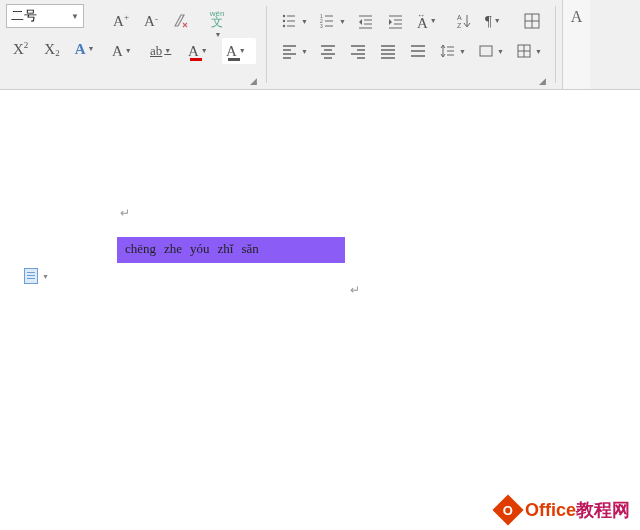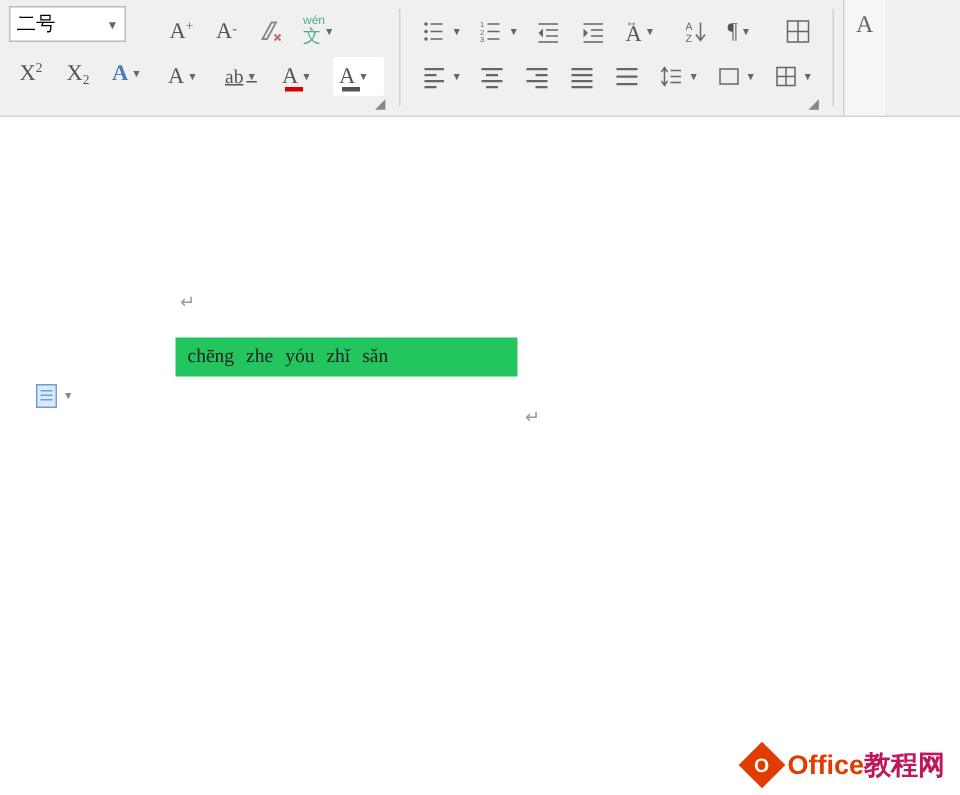--- a/index.html
+++ b/index.html
@@ -7,21 +7,21 @@
     width: 640px;
     height: 530px;
     font-family: "Microsoft YaHei", Arial, sans-serif;
     background: #fff;
     overflow: hidden;
     position: relative;
   }
   .ribbon {
     background: #f0f0f0;
     border-bottom: 1px solid #d0d0d0;
-    height: 78px;
+    height: 90px;
     display: flex;
     align-items: stretch;
     padding-left: 4px;
   }
   .font-size-group {
     display: flex;
     flex-direction: column;
     padding-top: 4px;
     width: 100px;
   }
@@ -134,21 +134,21 @@
     position: absolute;
     left: 120px;
     top: 116px;
     font-size: 12px;
     color: #999;
   }
   .sel-block {
     position: absolute;
     left: 117px;
     top: 147px;
-    background: #22c55e;
+    background: #8b5cf6;
     padding: 4px 6px 6px 6px;
     min-width: 228px;
   }
   .pinyin-row {
     display: flex;
     gap: 8px;
     font-size: 13px;
     font-family: "Times New Roman", serif;
     color: #222;
     padding-left: 2px;
@@ -233,21 +233,21 @@
   <div class="btn-grid-col paragraph-group">
     <div class="btn-row">
       <div class="ibtn" style="font-family:serif;">A<span class="mini-sup">+</span></div>
       <div class="ibtn" style="font-family:serif;">A<span class="mini-sup" style="top:-2px;">-</span></div>
       <div class="ibtn">
         <svg viewBox="0 0 18 18">
             <path d="M3 14 L9 3 L12 3 L6 14 Z" fill="none" stroke="#888" stroke-width="1.2"></path>
             <path d="M11 11 L15 15 M15 11 L11 15" stroke="#c66" stroke-width="1.2"></path>
           </svg>
       </div>
-      <div class="ibtn wdd" style="color:#5a8;">
+      <div class="ibtn wdd" style="color:#5a8;flex-direction:column;">
           <span style="font-size:8px;position:absolute;top:1px;">wén</span>
           <span style="font-size:12px;margin-top:6px;">文</span>
           <span class="dd-tri">▼</span>
         </div>
     </div>
     <div class="btn-row">
       <div class="ibtn wdd" style="font-family:serif;">A<span class="dd-tri">▼</span></div>
       <div class="ibtn wdd" style="text-decoration:underline;font-family:serif;font-size:13px;">ab<span class="dd-tri">▼</span></div>
       <div class="ibtn wdd" style="font-family:serif;">A<span class="color-bar"></span><span class="dd-tri">▼</span></div>
       <div class="ibtn wdd" style="font-family:serif;background:linear-gradient(#fff,#fff);">A<span class="color-bar black" style="background:#555;"></span><span class="dd-tri">▼</span></div>

